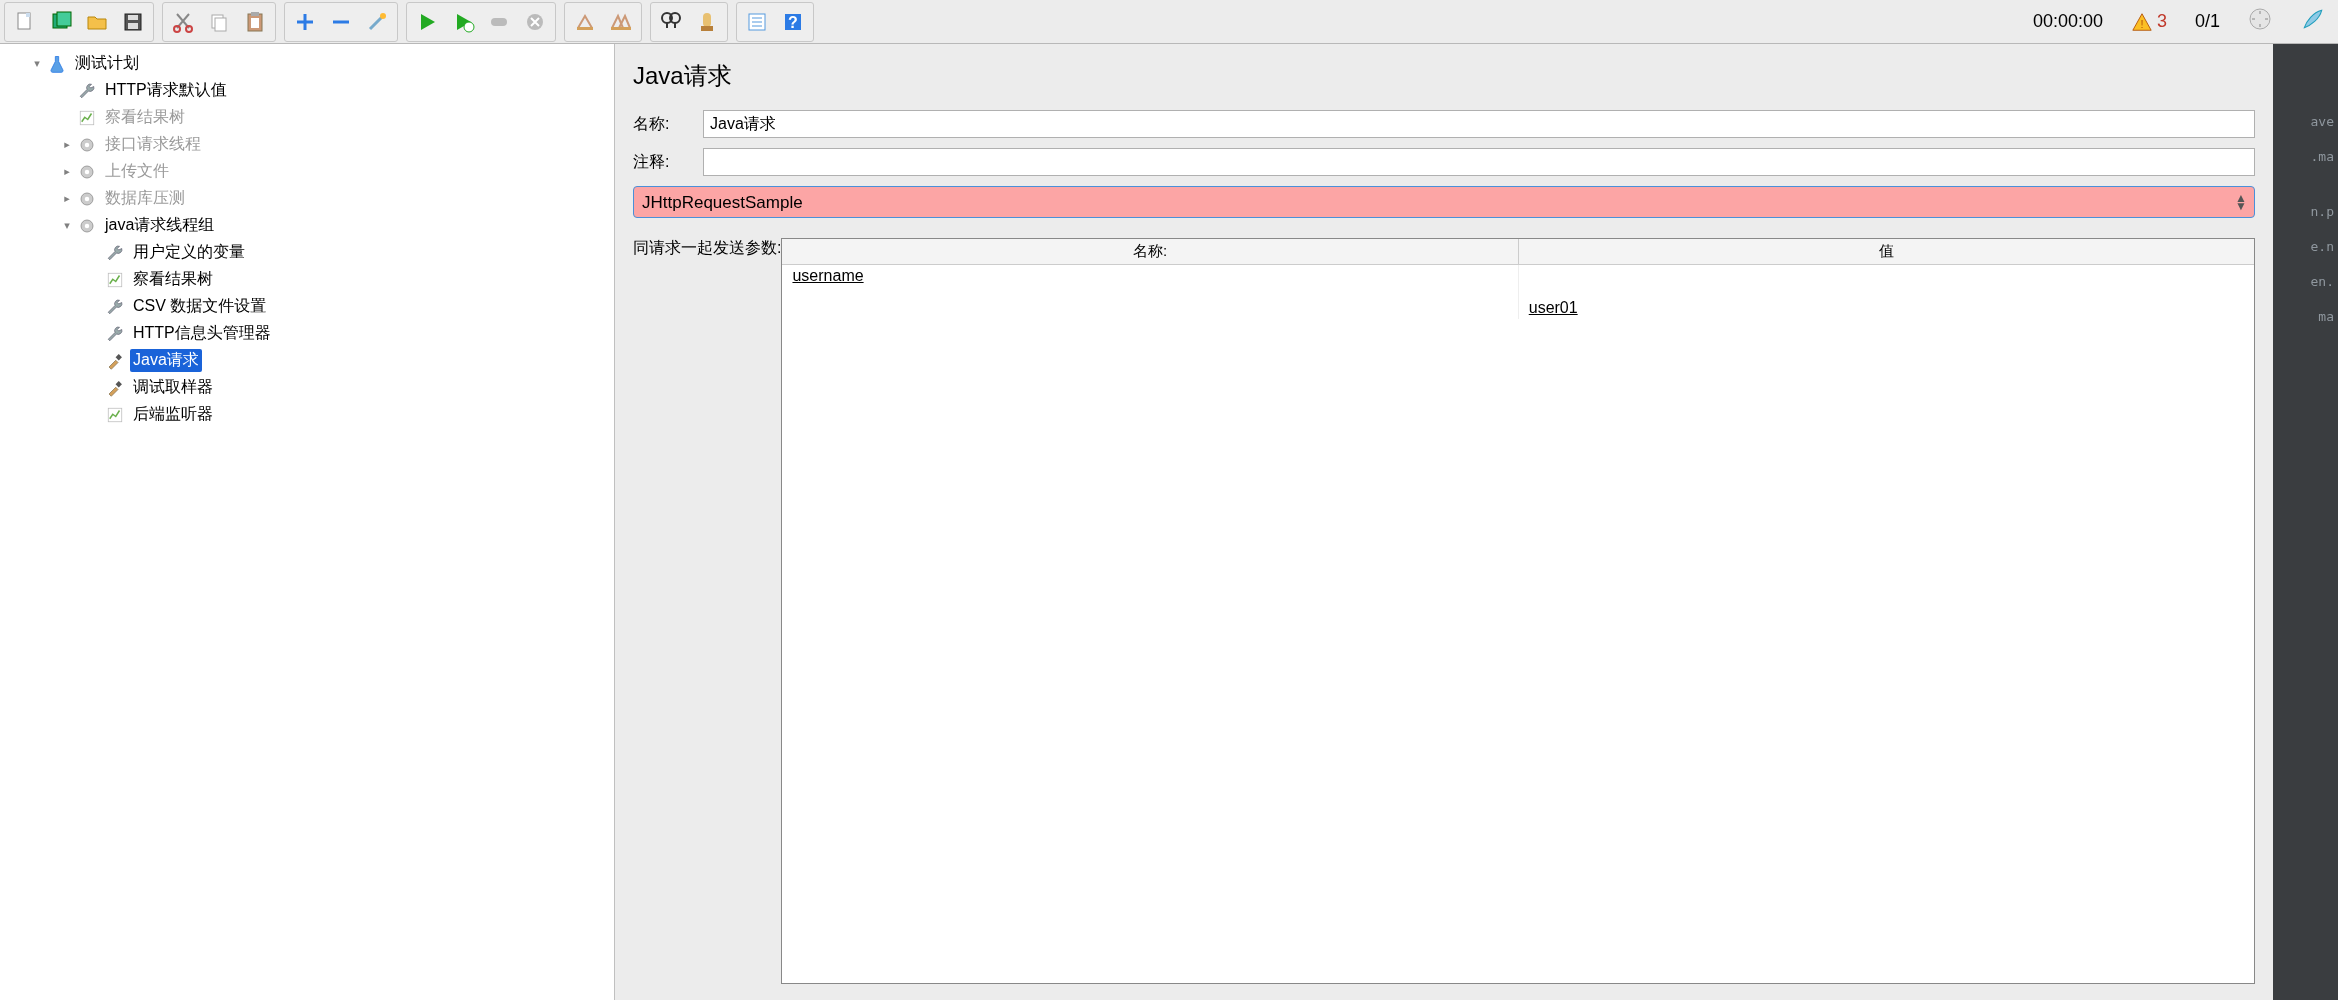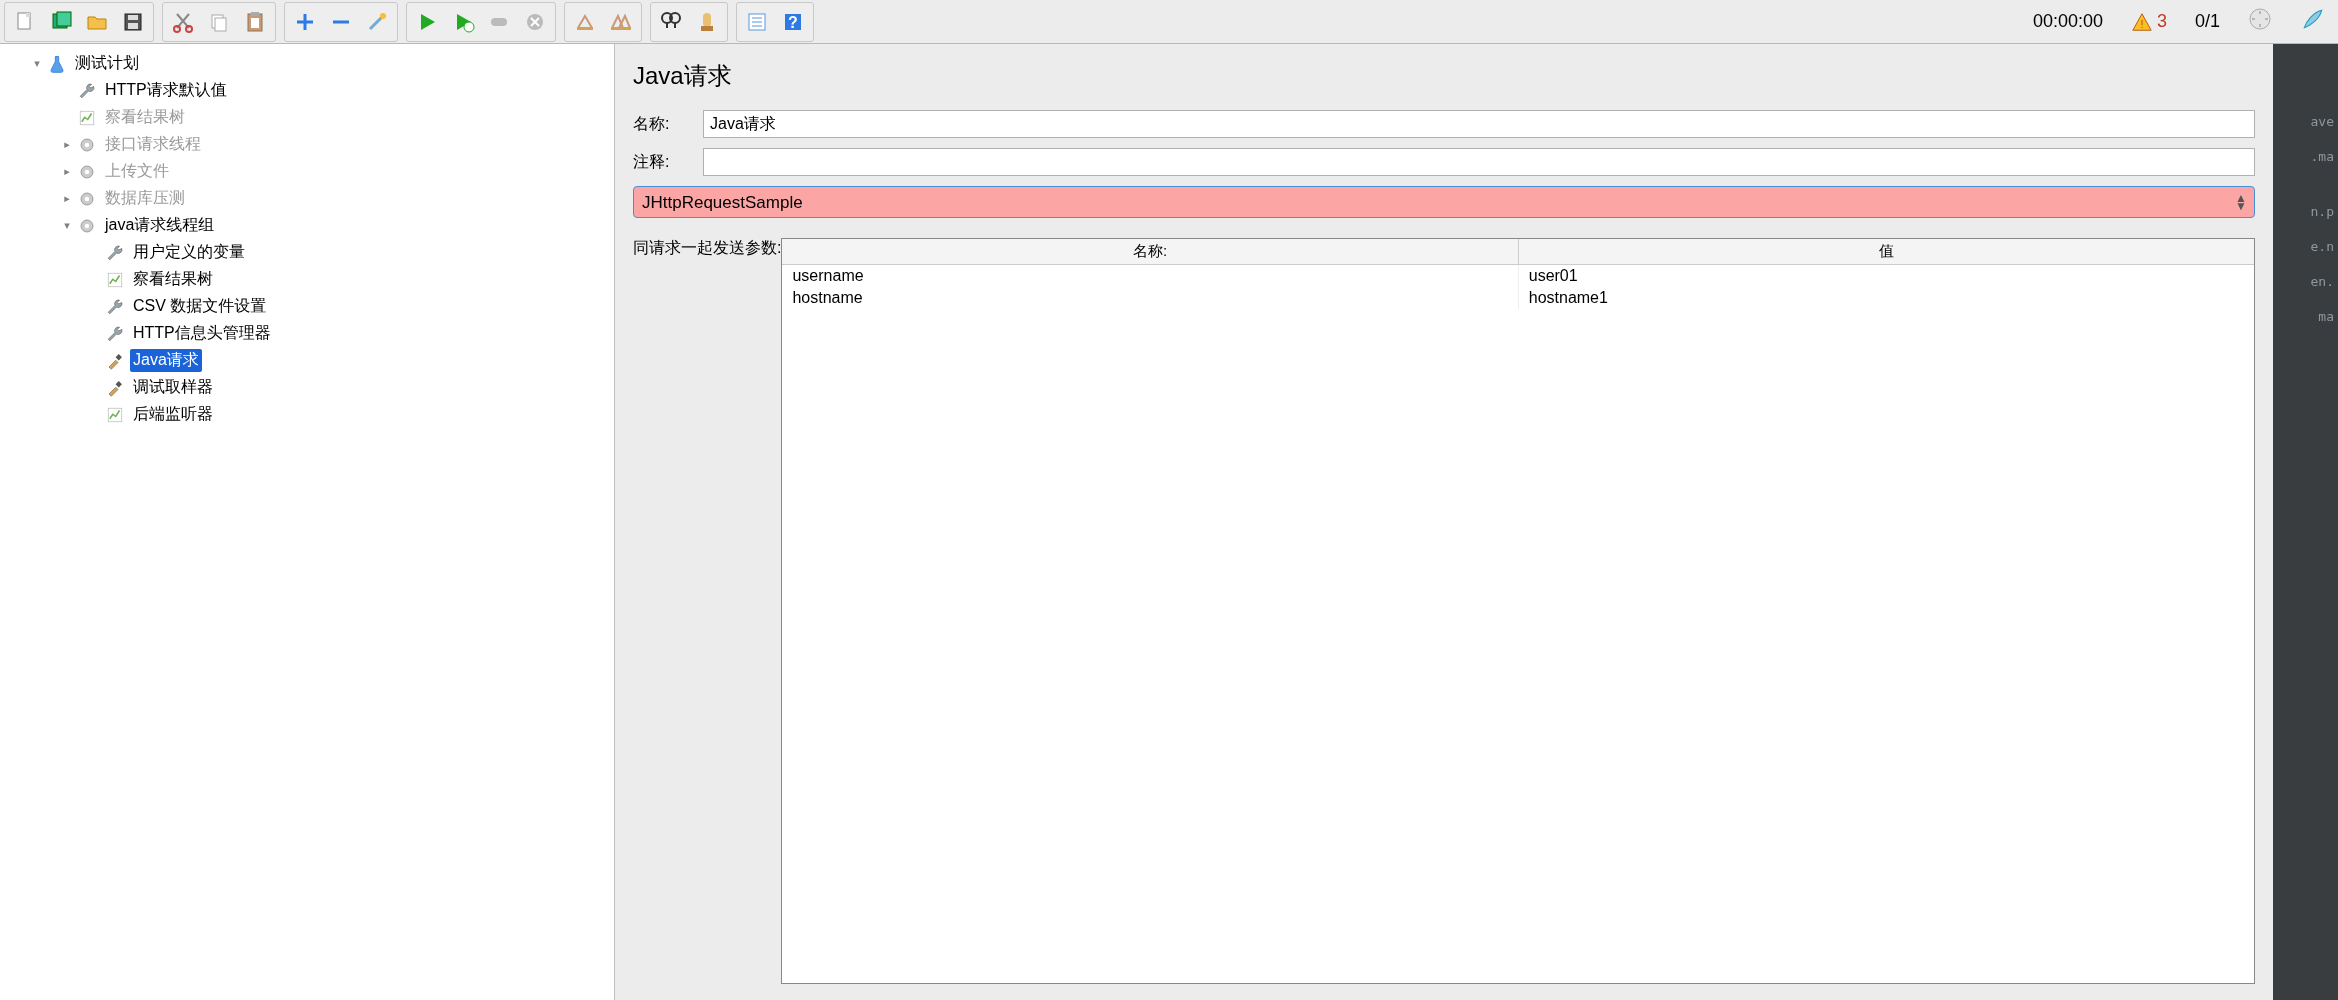--- a/index.html
+++ b/index.html
@@ -30,23 +30,23 @@
 .select-wrap { position: relative; }
 .select-wrap select { width: 100%; height: 32px; border: 1px solid #4a90d9; border-radius: 4px; padding: 2px 8px; font-size: 17px; background: #fca5a5; appearance: none; }
 .select-wrap .chev { position: absolute; right: 8px; top: 50%; transform: translateY(-50%); pointer-events: none; font-size: 12px; color: #555; line-height: 8px; }
 .param-section { flex: 1; display: flex; flex-direction: row; margin-top: 10px; min-height: 0; }
 .param-title { text-align: center; font-size: 16px; margin-bottom: 4px; }
 .param-table { flex: 1; border: 1px solid #888; background: #fff; display: flex; flex-direction: column; }
 .pt-head { display: flex; border-bottom: 1px solid #ccc; background: #f4f4f4; }
 .pt-head .col { flex: 1; text-align: center; padding: 3px 0; font-size: 15px; border-right: 1px solid #ccc; }
 .pt-head .col:last-child { border-right: none; }
 .pt-body { flex: 1; overflow: auto; }
-.pt-row { display: flex; }
+.pt-row { display: flex; text-decoration: underline; }
 .pt-row .cell { flex: 1; padding: 2px 10px; font-size: 16px; border-right: 1px solid #eee; }
-.pt-row .cell:last-child { border-right: none; }
+.pt-row .cell:last-child { border-right: none; margin-top: 32px; }
 .side-strip { width: 65px; background: #3a3d40; color: #8f979e; display: flex; flex-direction: column; font-size: 13px; font-family: monospace; padding-top: 60px; }
 .side-strip span { text-align: right; padding: 10px 4px 10px 0; overflow: hidden; }
 </style>
 </head>
 <body>
 
 <div class="app">
 
   <div class="toolbar">
     <div class="tb-group">
@@ -372,24 +372,20 @@
         <div class="param-table">
           <div class="pt-head">
             <div class="col">名称:</div>
             <div class="col">值</div>
           </div>
           <div class="pt-body" id="pt-body">
               <div class="pt-row">
                 <div class="cell">username</div>
                 <div class="cell">user01</div>
               </div>
-              <div class="pt-row">
-                <div class="cell">hostname</div>
-                <div class="cell">hostname1</div>
-              </div>
             </div>
         </div>
       </div>
     </div>
 
     <div class="side-strip" id="side-strip">
         <span>ave</span>
         <span>.ma</span>
         <span></span>
         <span>n.p</span>

